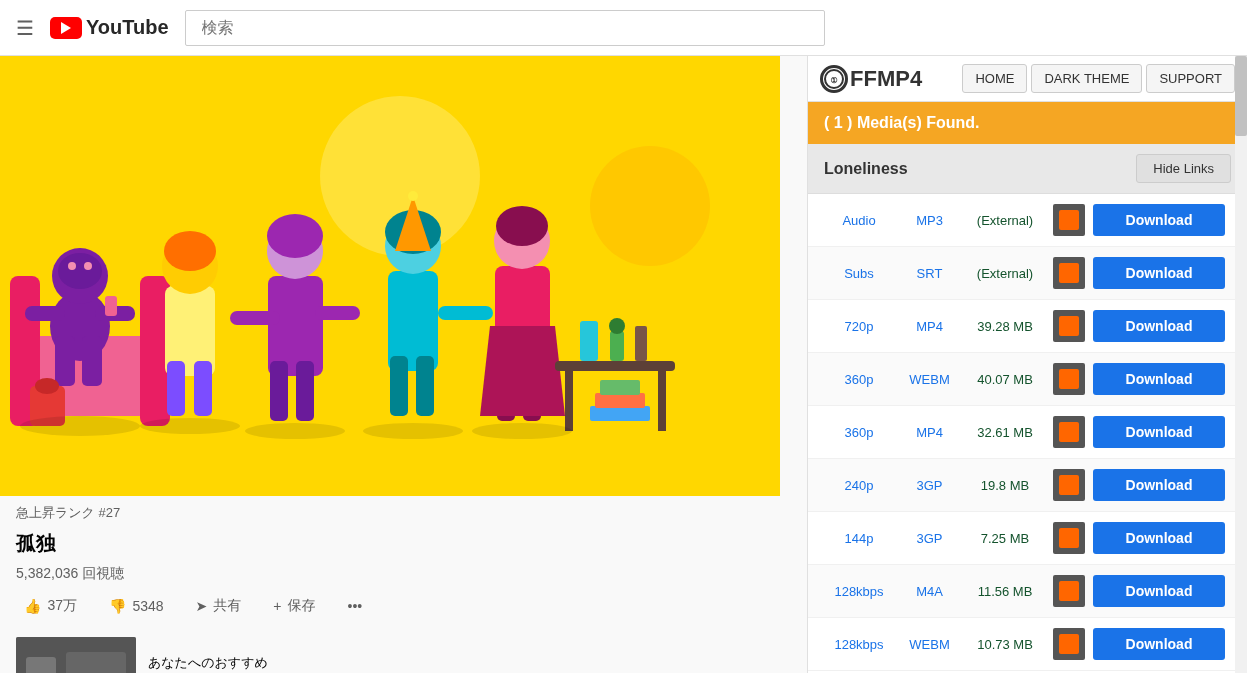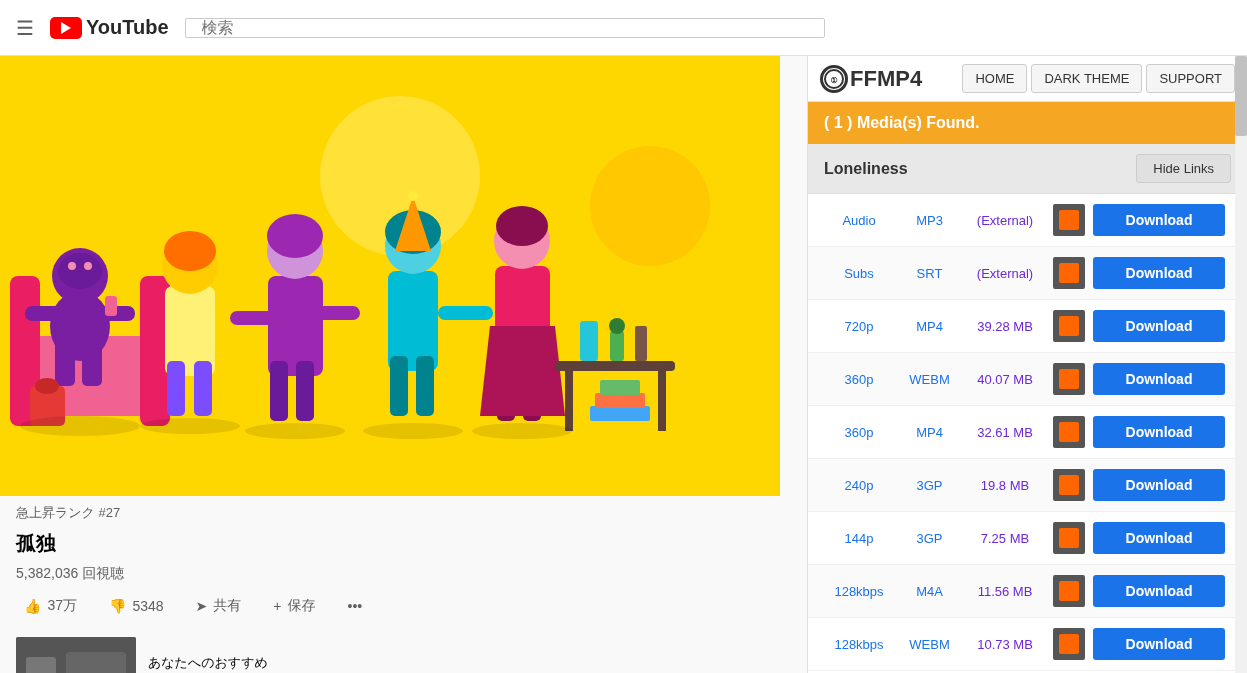--- a/index.html
+++ b/index.html
@@ -18,21 +18,21 @@
       z-index: 1;
     }
     .yt-menu-icon { font-size: 20px; cursor: pointer; color: #606060; }
     .yt-logo { display: flex; align-items: center; gap: 4px; cursor: pointer; }
     .yt-logo-icon { width: 32px; height: 22px; background: #ff0000; border-radius: 5px; display: flex; align-items: center; justify-content: center; }
     .yt-logo-icon::after { content: ''; border-left: 10px solid white; border-top: 6px solid transparent; border-bottom: 6px solid transparent; }
     .yt-logo-text { font-size: 20px; font-weight: bold; color: #282828; }
     .yt-search-box {
       flex: 1;
       max-width: 640px;
-      height: 20px;
+      height: 36px;
       border: 1px solid #ccc;
       border-radius: 2px;
       padding: 0 16px;
       font-size: 16px;
       outline: none;
       color: #333;
     }
 
     
     .main-content {
@@ -273,21 +273,21 @@
     }
     .dl-format {
       width: 55px;
       font-size: 13px;
       color: #1a73e8;
       text-align: center;
     }
     .dl-size {
       width: 80px;
       font-size: 13px;
-      color: #6d28d9;
+      color: #14532d;
       text-align: center;
     }
     .dl-icon-btn {
       width: 32px;
       height: 32px;
       background: #555;
       display: flex;
       align-items: center;
       justify-content: center;
       cursor: pointer;

